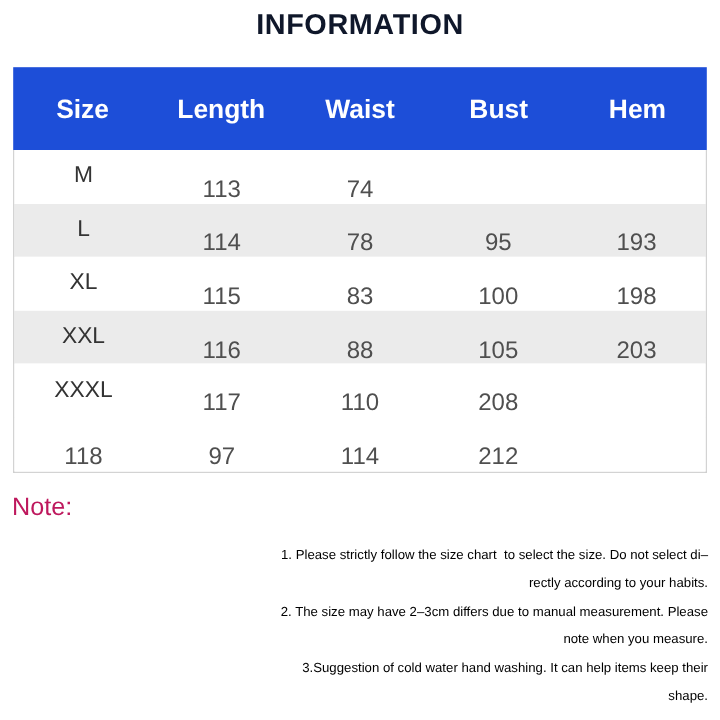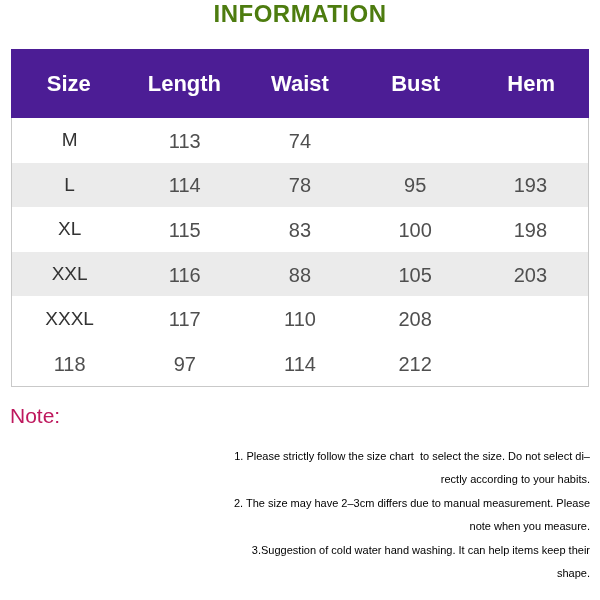--- a/index.html
+++ b/index.html
@@ -7,32 +7,33 @@
     margin: 0;
     padding: 0;
     width: 600px;
     height: 600px;
     background: #ffffff;
     font-family: "Liberation Sans", sans-serif;
     overflow: hidden;
   }
   .page-title {
     text-align: center;
+    padding-top: 7px;
     font-size: 24px;
     font-weight: 700;
     letter-spacing: 0.5px;
-    color: #4d7c0f;
+    color: #0f172a;
   }
   .table-wrap {
     margin: 21px 11px 0 11px;
   }
   .thead {
     display: grid;
     grid-template-columns: repeat(5, 1fr);
-    background: #4c1d95;
+    background: #1d4ed8;
     height: 69px;
     align-items: center;
   }
   .thead .hcell {
     color: #ffffff;
     font-size: 22px;
     font-weight: 700;
     text-align: center;
   }
   .tbody {
@@ -49,21 +50,21 @@
   }
   .trow.alt { background: #ebebeb; }
   .size-cell {
     font-size: 19px;
     color: #333333;
   }
   .num-cell {
     font-size: 20px;
     color: #4f4f4f;
     position: relative;
-    top: 1px;
+    top: 11px;
   }
   .notes {
     margin: 17px 10px 0 10px;
   }
   .notes-heading {
     font-size: 21px;
     color: #be185d;
     margin-bottom: 17px;
   }
   .note-line {

